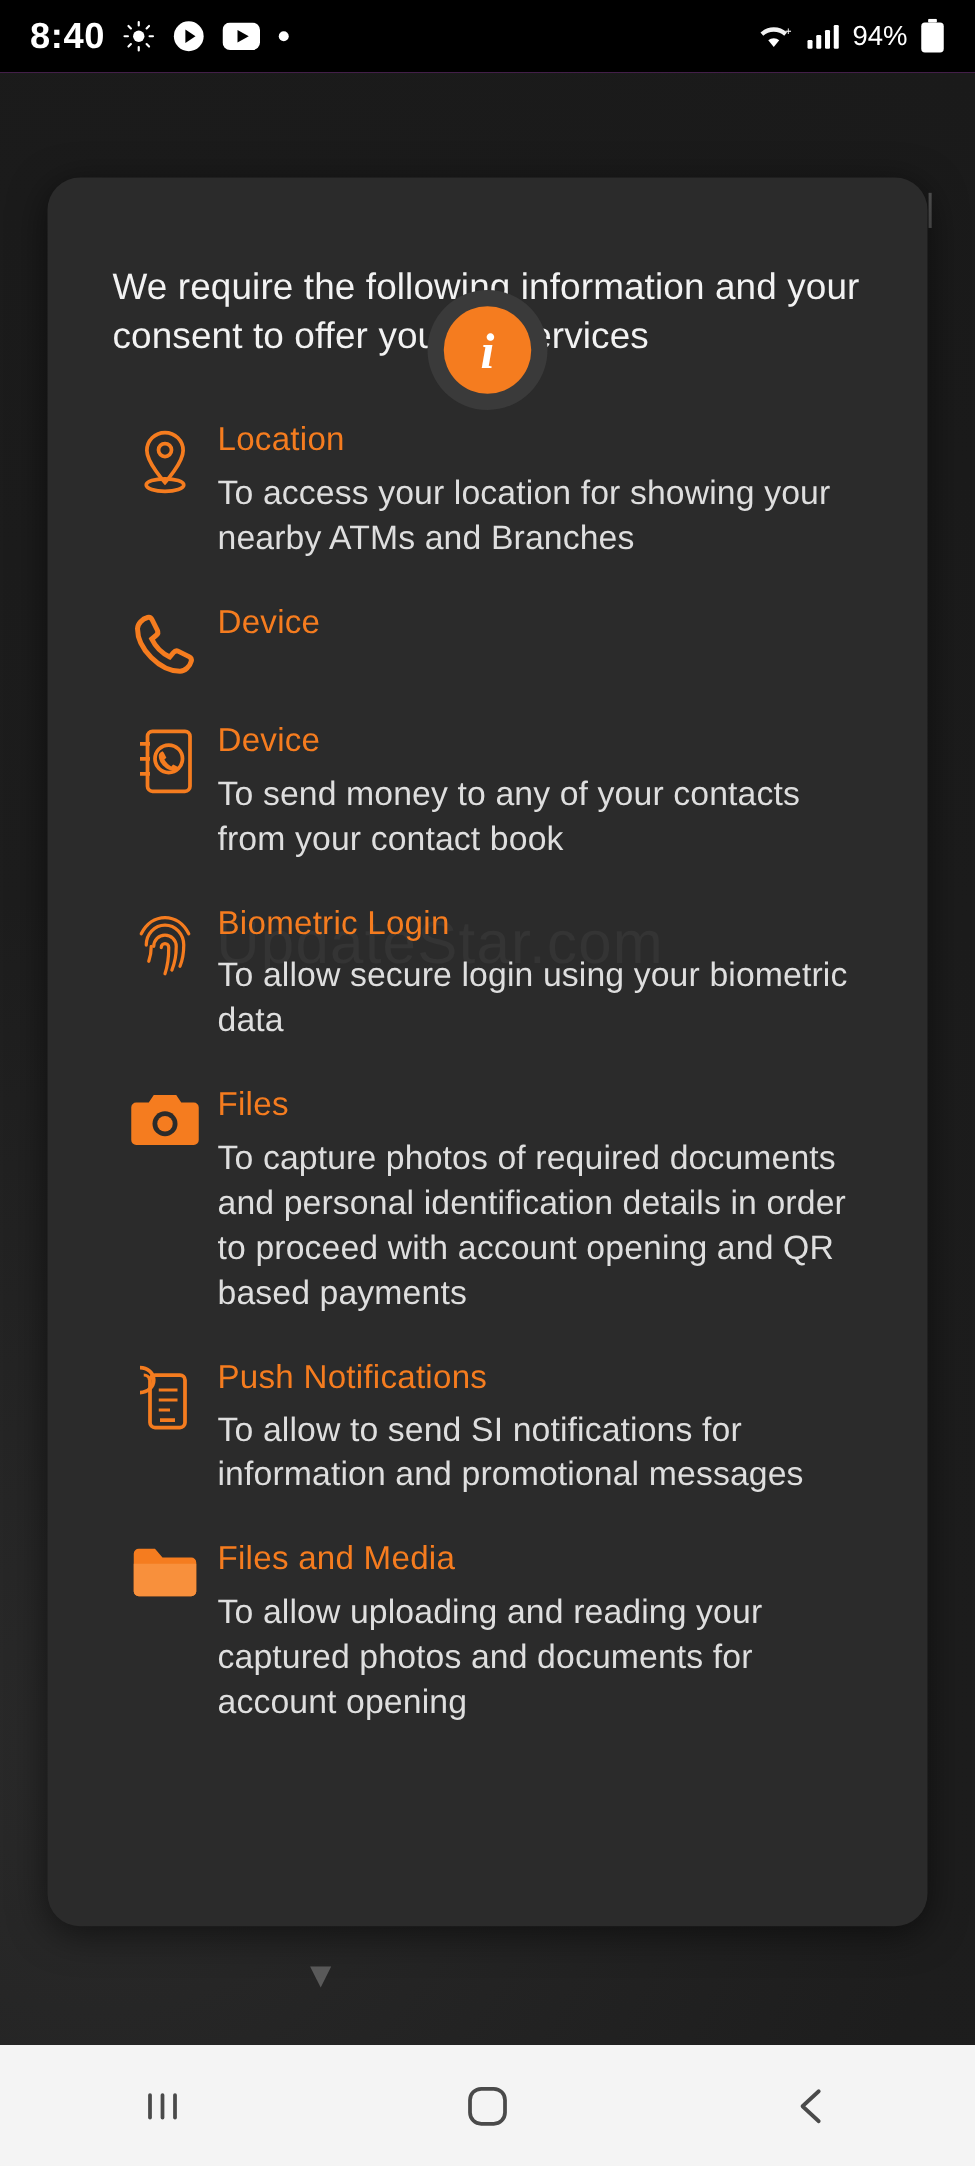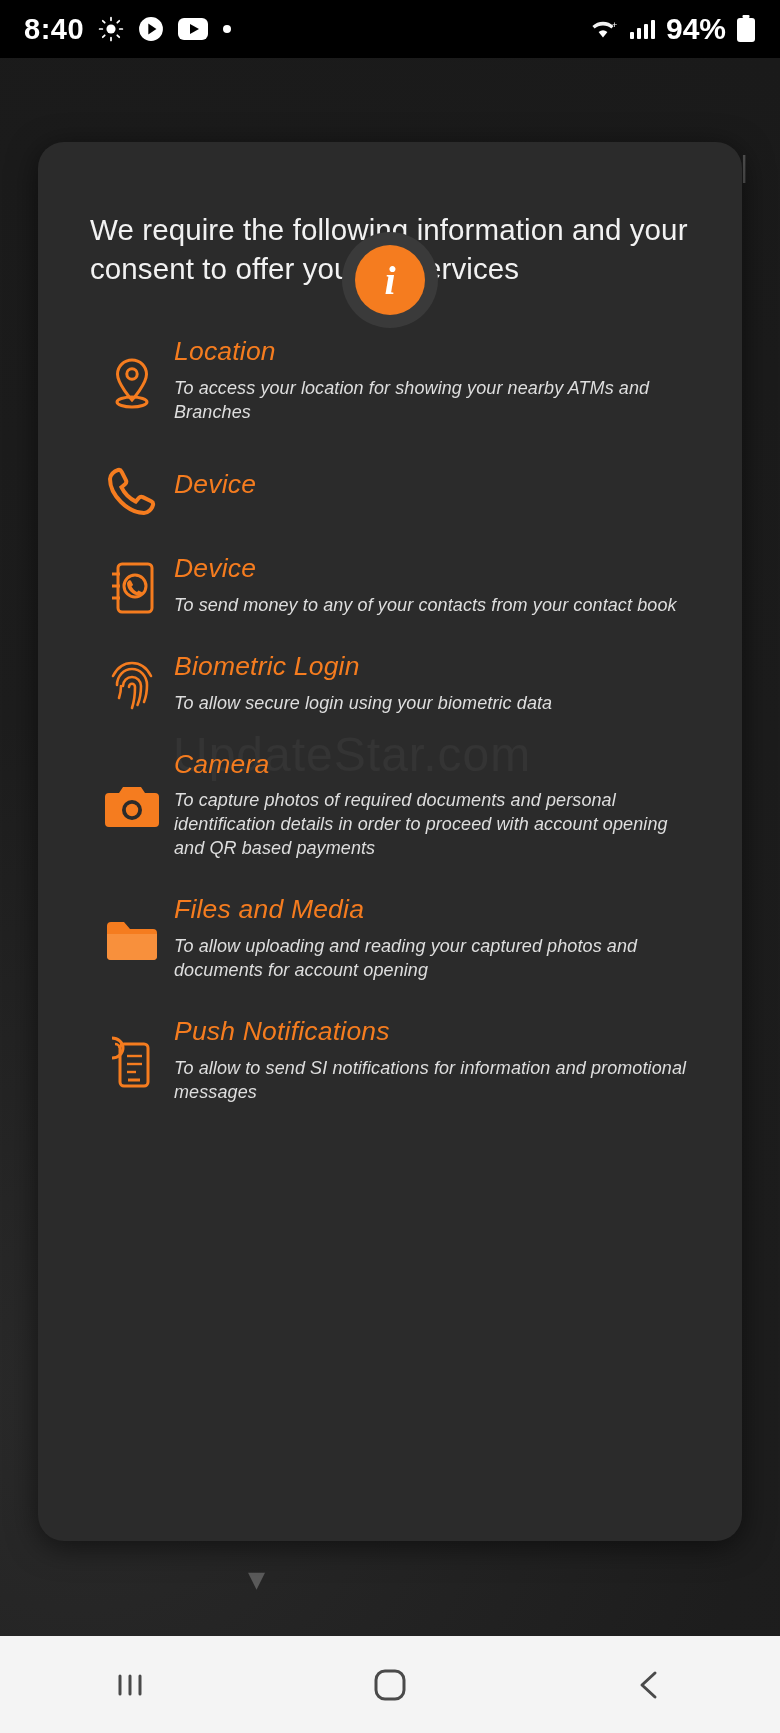--- a/index.html
+++ b/index.html
@@ -26,21 +26,21 @@
     background: #000;
     display: flex;
     align-items: center;
     justify-content: space-between;
     padding: 0 24px;
     color: #fff;
   }
   .sb-left { display: flex; align-items: center; gap: 14px; }
   .sb-time { font-size: 29px; font-weight: bold; letter-spacing: .5px; }
   .sb-right { display: flex; align-items: center; gap: 10px; }
-  .sb-batt-text { font-size: 30px; font-weight: bold; }
+  .sb-batt-text { font-size: 22px; font-weight: normal; }
 
   .ic { display: inline-block; }
   .ic svg { display: block; }
 
   
   .backdrop {
     position: absolute;
     top: 58px; left: 0;
     width: 780px;
     height: 1578px;
@@ -117,43 +117,42 @@
     font-size: 29.5px;
     line-height: 1.33;
     letter-spacing: .1px;
     margin-bottom: 48px;
     max-width: 620px;
   }
 
   .perm-list { position: relative; }
   .perm {
     display: flex;
-    align-items: center;
+    align-items: flex-start;
     margin-bottom: 33px;
-    font-style: italic;
   }
   .perm-icon {
     width: 84px;
     min-width: 84px;
     padding-top: 4px;
     display: flex;
     justify-content: center;
     color: #f57c1f;
   }
   .perm-text { flex: 1; padding-right: 4px; }
   .perm-title {
     color: #f57c1f;
     font-size: 26.5px;
     line-height: 1.2;
     margin-bottom: 9px;
     letter-spacing: .2px;
   }
   .perm-desc {
     color: #dedede;
-    font-size: 18px;
+    font-size: 27px;
     line-height: 1.33;
     letter-spacing: .1px;
   }
 
   .watermark {
     position: absolute;
     left: 135px;
     top: 585px;
     font-size: 48px;
     color: rgba(255,255,255,.045);
@@ -316,35 +315,22 @@
 
         <div class="perm">
           <div class="perm-icon">
             <svg width="58" height="48" viewBox="0 0 58 48">
               <path d="M20 4h18l4 6h10a4 4 0 0 1 4 4v26a4 4 0 0 1-4 4H6a4 4 0 0 1-4-4V14a4 4 0 0 1 4-4h10l4-6z" fill="#f57c1f"></path>
               <circle cx="29" cy="27" r="10" fill="#2b2b2b"></circle>
               <circle cx="29" cy="27" r="6.2" fill="#f57c1f"></circle>
             </svg>
           </div>
           <div class="perm-text">
-            <div class="perm-title">Camera</div>
+            <div class="perm-title">Files</div>
             <div class="perm-desc">To capture photos of required documents and personal identification details in order to proceed with account opening and QR based payments</div>
-          </div>
-        </div>
-
-        <div class="perm">
-          <div class="perm-icon">
-            <svg width="58" height="46" viewBox="0 0 58 46">
-              <path d="M4 8a4 4 0 0 1 4-4h13l6 7h23a4 4 0 0 1 4 4v23a4 4 0 0 1-4 4H8a4 4 0 0 1-4-4V8z" fill="#f57c1f"></path>
-              <path d="M4 16h50v22a4 4 0 0 1-4 4H8a4 4 0 0 1-4-4V16z" fill="#f8903c"></path>
-            </svg>
-          </div>
-          <div class="perm-text">
-            <div class="perm-title">Files and Media</div>
-            <div class="perm-desc">To allow uploading and reading your captured photos and documents for account opening</div>
           </div>
         </div>
 
         <div class="perm">
           <div class="perm-icon">
             <svg width="52" height="56" viewBox="0 0 52 56" fill="none" stroke="#f57c1f" stroke-width="3">
               <rect x="14" y="10" width="28" height="42" rx="4"></rect>
               <line x1="22" y1="46" x2="34" y2="46"></line>
               <path d="M6 4c6 0 11 4.4 11 10S12 24 6 24"></path>
               <path d="M9 10c2.5 0 4.5 1.8 4.5 4" stroke-width="2.4"></path>
@@ -352,20 +338,33 @@
               <line x1="21" y1="30" x2="36" y2="30" stroke-width="2.4"></line>
               <line x1="21" y1="38" x2="30" y2="38" stroke-width="2.4"></line>
             </svg>
           </div>
           <div class="perm-text">
             <div class="perm-title">Push Notifications</div>
             <div class="perm-desc">To allow to send SI notifications for information and promotional messages</div>
           </div>
         </div>
 
+        <div class="perm">
+          <div class="perm-icon">
+            <svg width="58" height="46" viewBox="0 0 58 46">
+              <path d="M4 8a4 4 0 0 1 4-4h13l6 7h23a4 4 0 0 1 4 4v23a4 4 0 0 1-4 4H8a4 4 0 0 1-4-4V8z" fill="#f57c1f"></path>
+              <path d="M4 16h50v22a4 4 0 0 1-4 4H8a4 4 0 0 1-4-4V16z" fill="#f8903c"></path>
+            </svg>
+          </div>
+          <div class="perm-text">
+            <div class="perm-title">Files and Media</div>
+            <div class="perm-desc">To allow uploading and reading your captured photos and documents for account opening</div>
+          </div>
+        </div>
+
       </div>
     </div>
 
     <div class="info-badge">
       <div class="inner">i</div>
     </div>
   </div>
 
   <div class="navbar">
     <div class="nav-btn">

